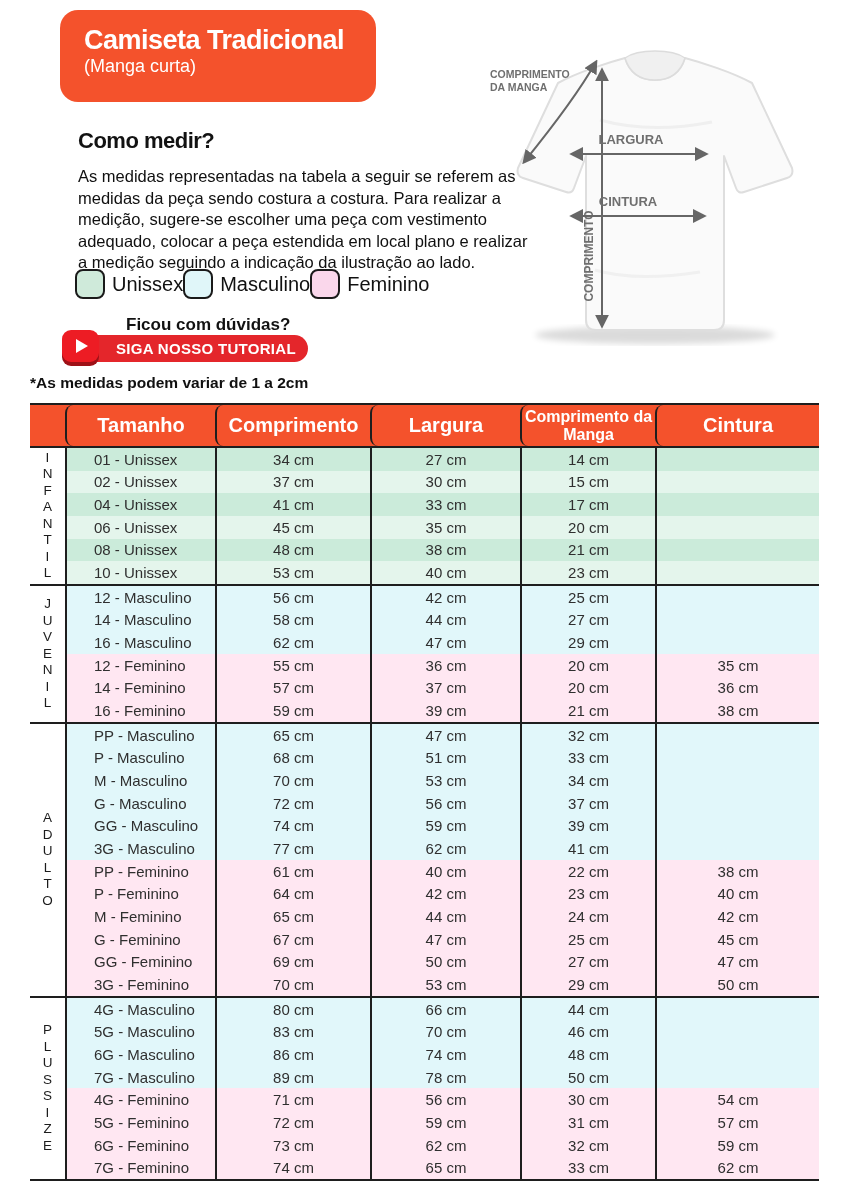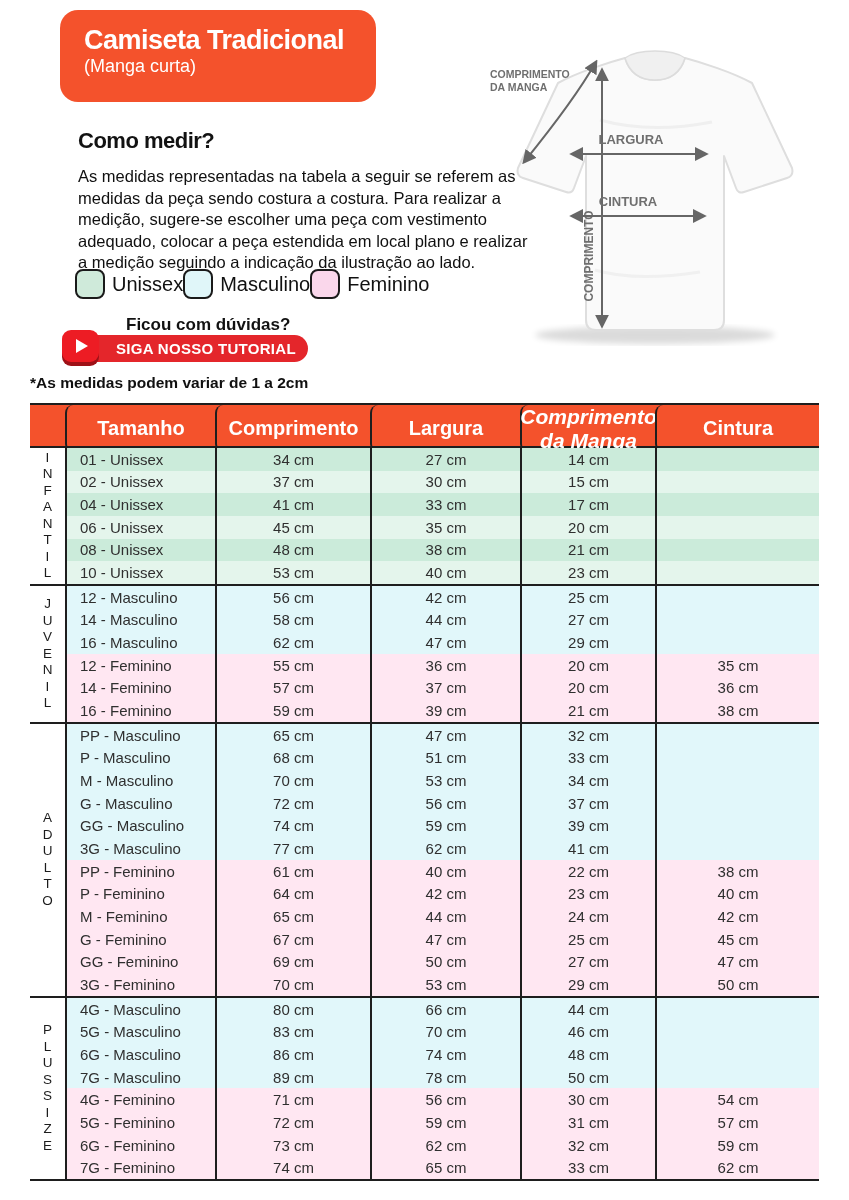--- a/index.html
+++ b/index.html
@@ -52,34 +52,34 @@
   
   .size-table{position:absolute;left:30px;top:403px;width:789px;border-top:2px solid var(--line);}
   .t-header{
     display:grid;grid-template-columns:35px 150px 155px 150px 135px 1fr;
     background:var(--orange);border-bottom:2px solid var(--line);height:43px;
   }
   .th{
     color:#fff;font-weight:bold;font-size:20px;display:flex;align-items:center;justify-content:center;
     text-align:center;border-left:2px solid var(--line);border-radius:8px;
   }
-  .th.small{font-size:21px;line-height:1.12;font-style:italic;}
+  .th.small{font-size:16px;line-height:1.12;}
   .th.corner{border-left:none;}
   .t-group{display:grid;grid-template-columns:35px 1fr;border-bottom:2px solid var(--line);background:#fff;}
   .t-group-label{
     display:flex;flex-direction:column;justify-content:center;align-items:center;
     background:#fff;color:#1c1c1c;font-size:13.5px;line-height:16.5px;
   }
   .t-rows{display:flex;flex-direction:column;}
   .t-row{display:grid;grid-template-columns:150px 155px 150px 135px 1fr;height:22.66px;}
   .td{
     display:flex;align-items:center;justify-content:center;
     font-size:15px;color:#2f2f2f;border-left:2px solid var(--line);overflow:hidden;
   }
-  .td.size{justify-content:flex-start;padding-left:13px;}
+  .td.size{justify-content:flex-start;padding-left:27px;}
   .tone-green-a{background:#cbebda;}
   .tone-green-b{background:#e4f5ec;}
   .tone-blue{background:#e1f7fa;}
   .tone-pink{background:#ffe7f2;}
 </style>
 </head>
 <body>
 
 <div class="page">
 

